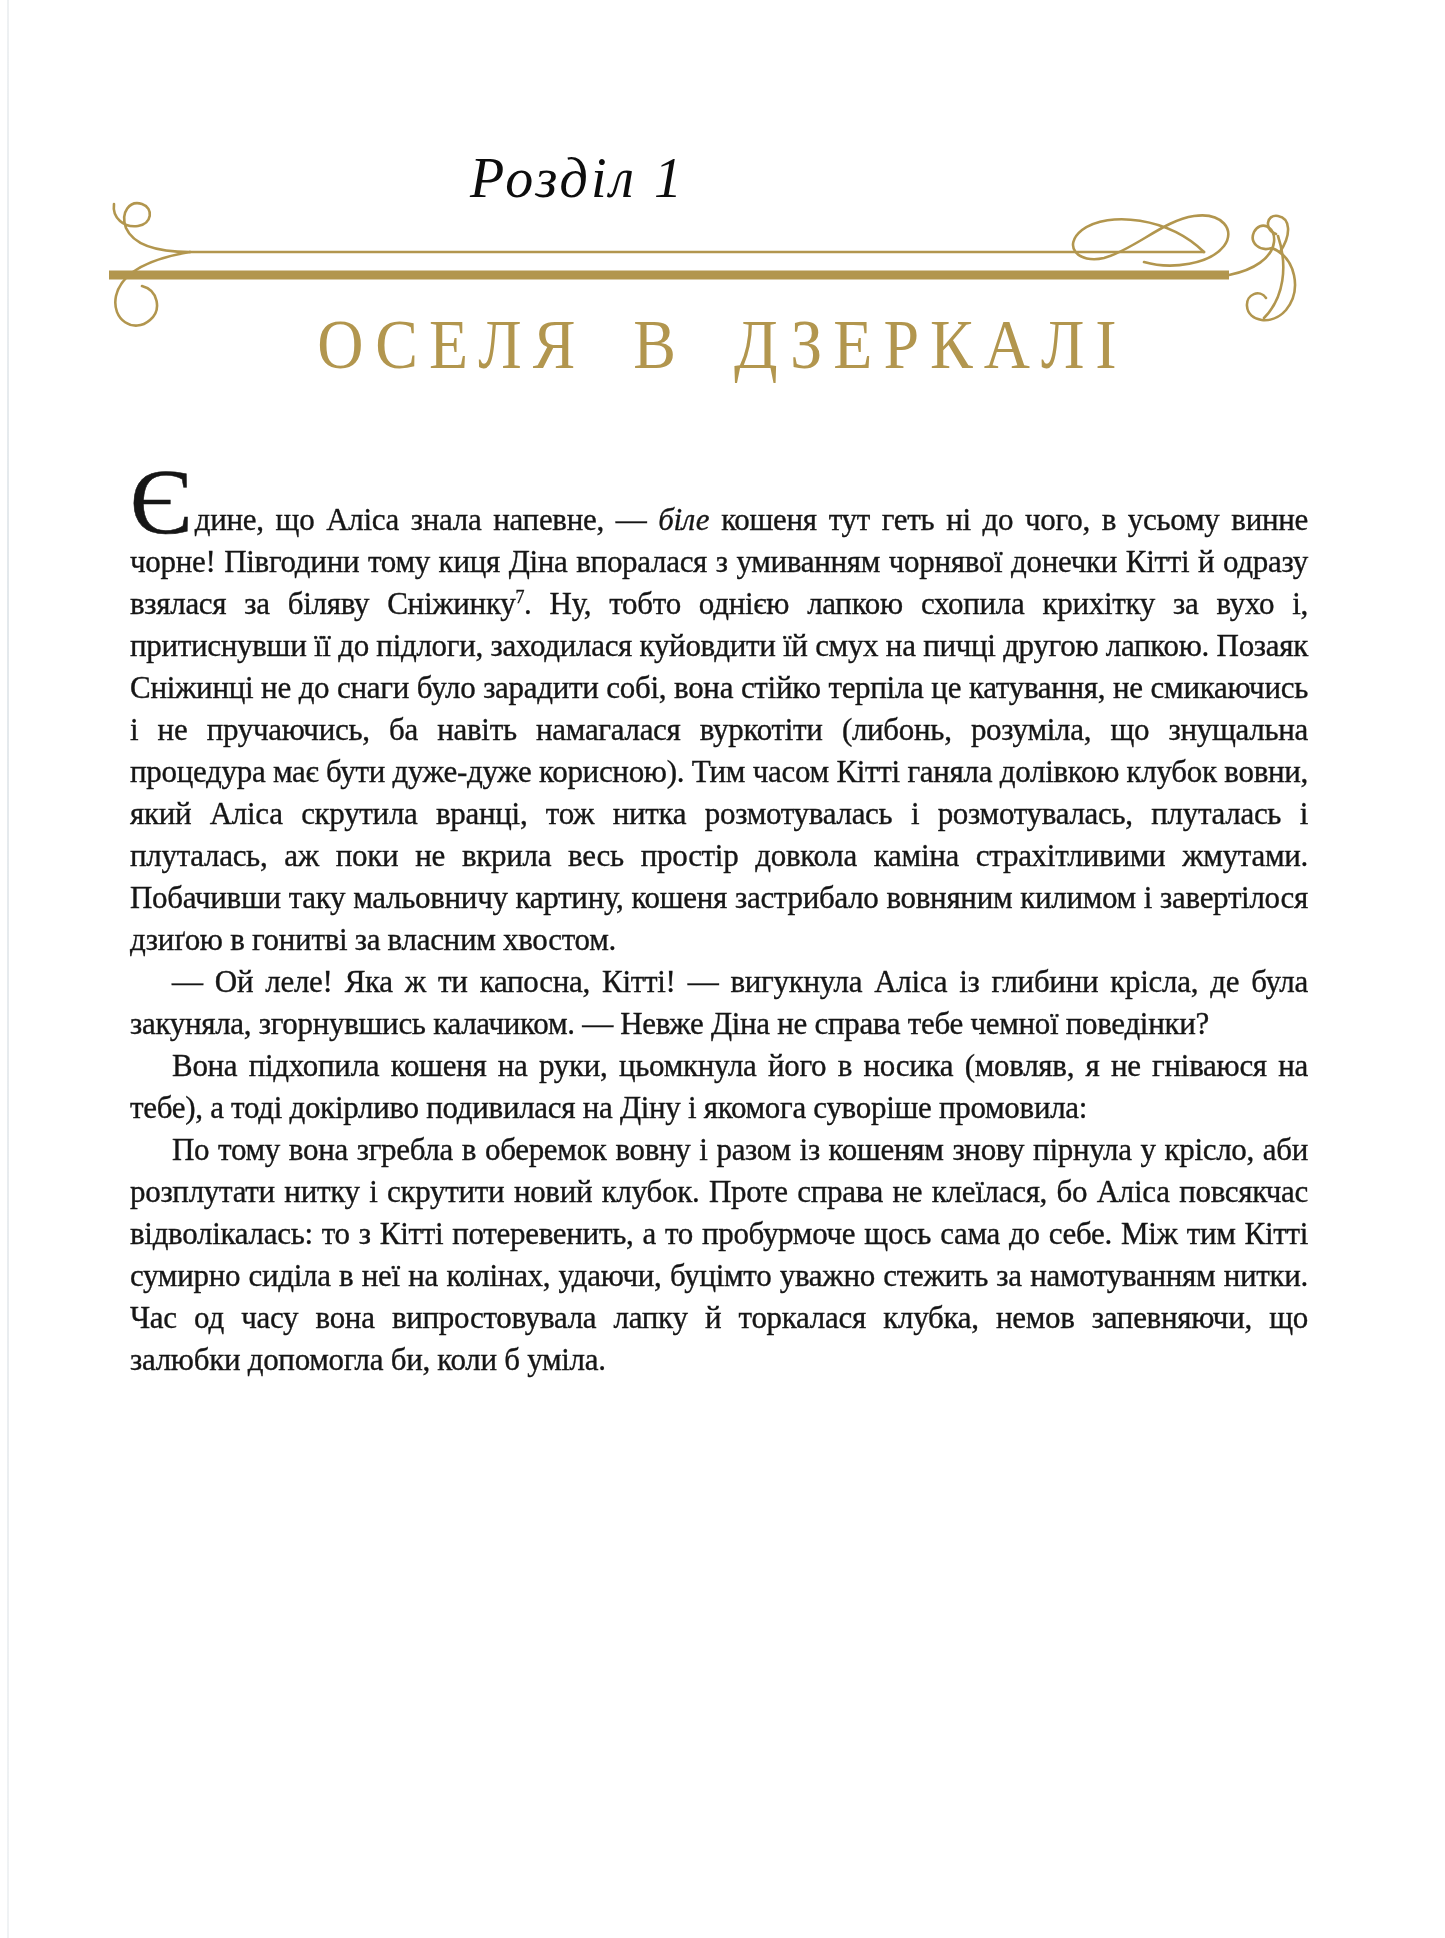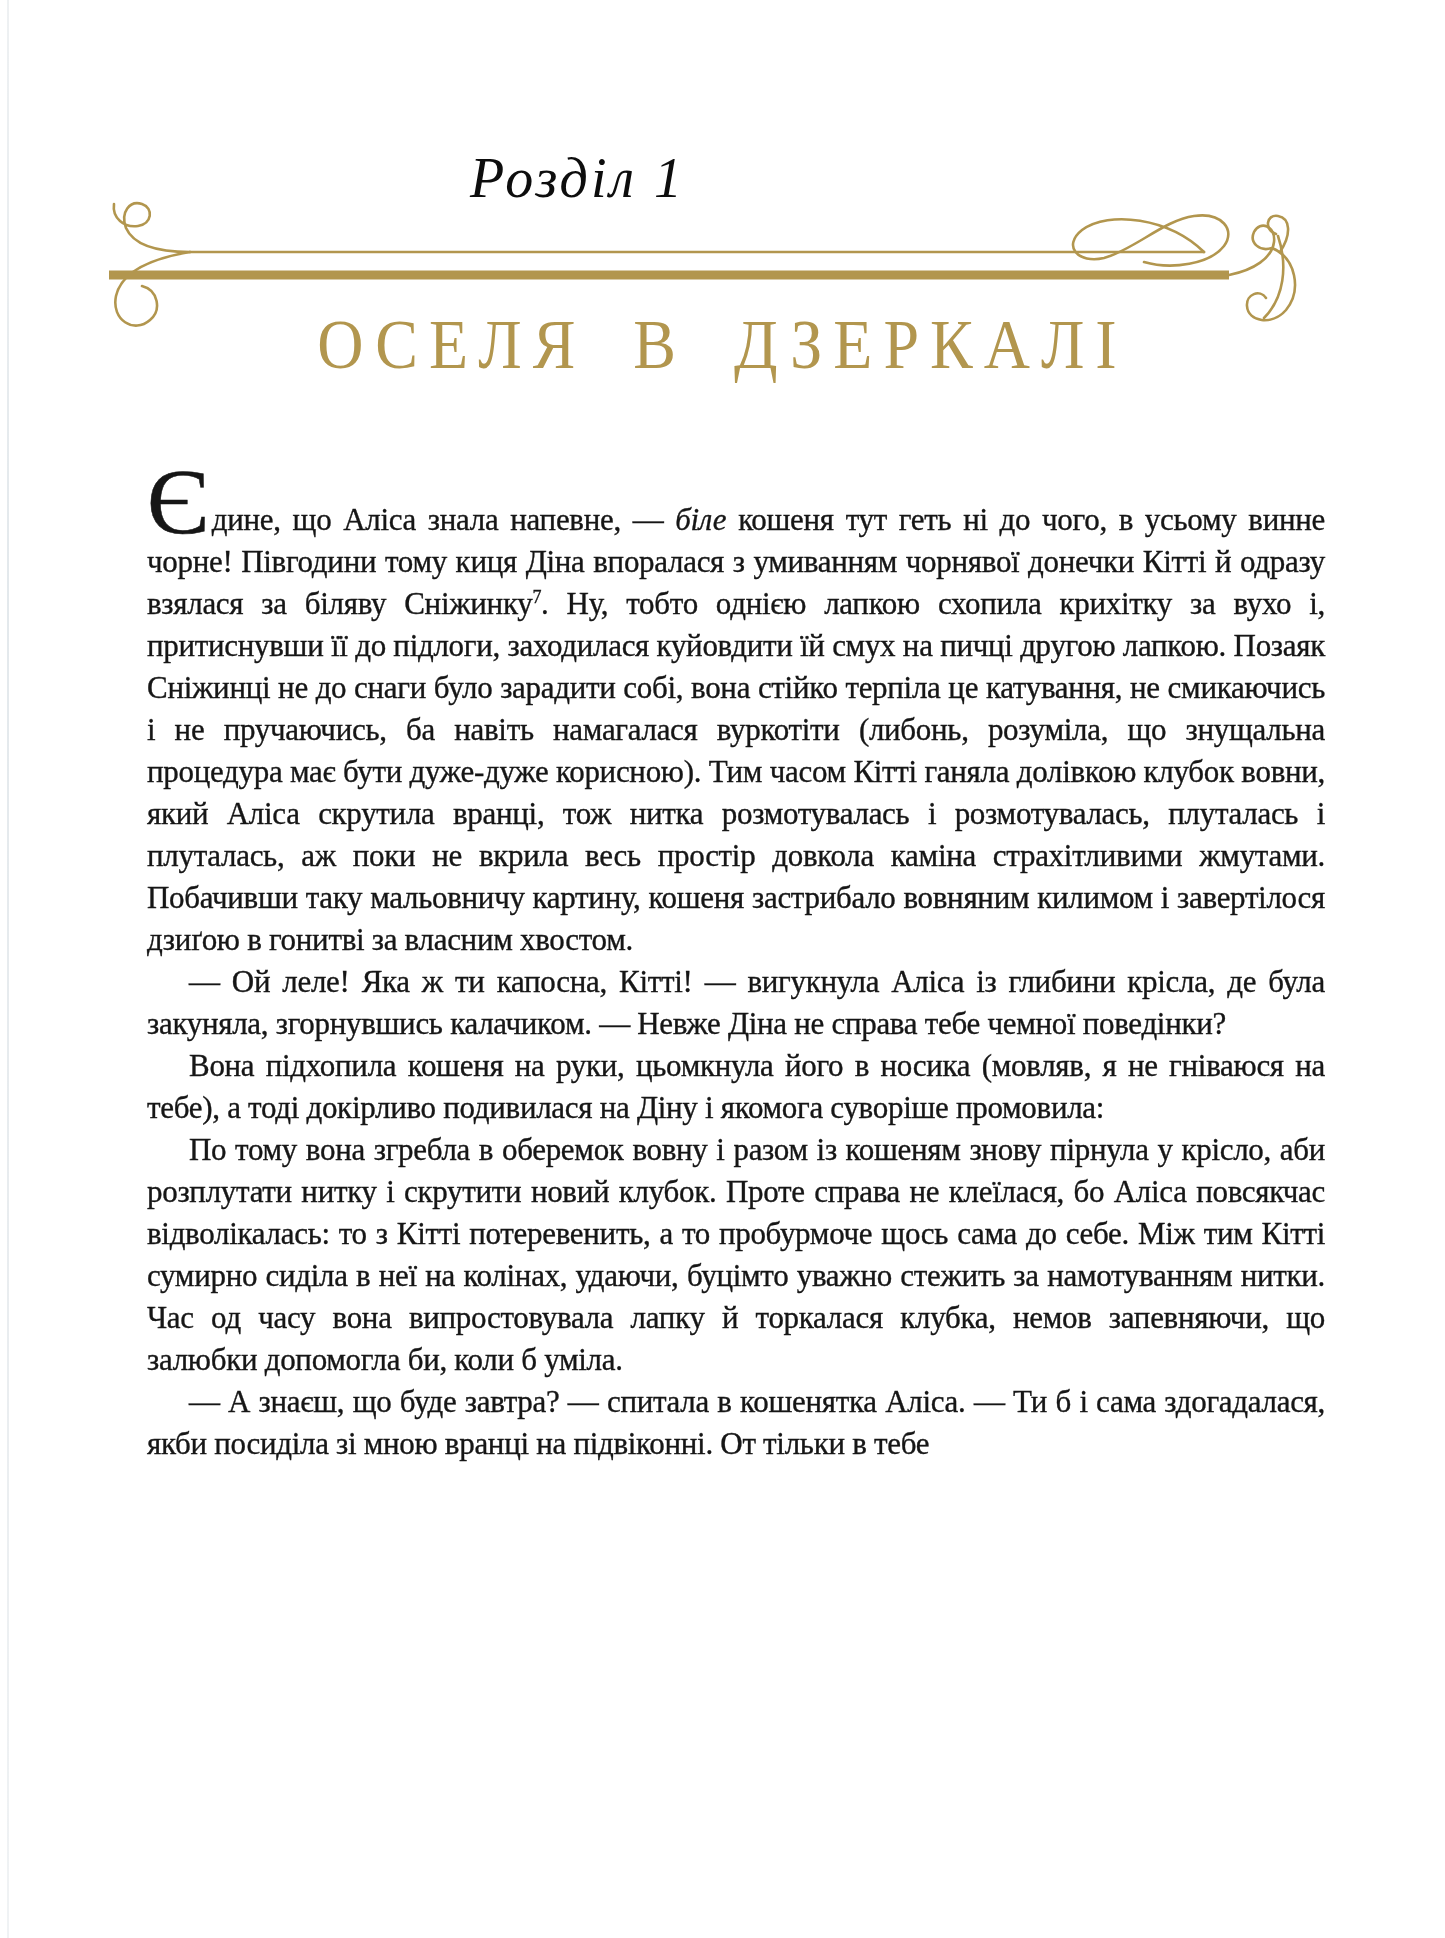--- a/index.html
+++ b/index.html
@@ -8,21 +8,21 @@
         font-family:"Liberation Serif", serif;color:var(--ink);}
   .scan-edge{position:absolute;left:7px;top:0;width:2px;height:100%;
              background:linear-gradient(#eceff1,#e0e6ea 30%,#e7ebee 70%,#eef1f3);opacity:.9;}
   .chapter-label{position:absolute;top:146px;left:0;width:1155px;text-align:center;
                  font-style:italic;font-size:56px;letter-spacing:3px;color:#0d0d0d;
                  font-family:"Liberation Serif", serif;}
   .ornament{position:absolute;left:64px;top:158px;}
   .title{position:absolute;top:308px;left:0;width:1445px;margin:0;text-align:center;
          font-weight:400;font-size:64px;letter-spacing:11px;word-spacing:20px;color:var(--gold);
          transform:scaleY(1.08);}
-  .body-text{position:absolute;left:147px;top:498px;width:1178px;
+  .body-text{position:absolute;left:130px;top:498px;width:1178px;
              font-size:31px;line-height:42px;text-align:justify;letter-spacing:-0.3px;
              -webkit-text-stroke:0.35px var(--ink);}
   .body-text p{margin:0;}
   .body-text p.indent{text-indent:42px;}
   .dropcap{font-size:94px;line-height:0;position:relative;top:3px;margin-right:3px;
            -webkit-text-stroke:0.5px var(--ink);}
   sup.fnote{font-size:58%;line-height:0;vertical-align:super;}
   .page-number{position:absolute;top:1748px;left:0;width:1445px;text-align:center;
                font-style:italic;font-size:31px;color:var(--gold);letter-spacing:2px;}
 </style>
@@ -53,17 +53,16 @@
     <path d="M1214,78 C1224,108 1220,140 1200,160"></path>
   </svg>
 
   <h1 class="title">ОСЕЛЯ В ДЗЕРКАЛІ</h1>
 
   <article class="body-text">
       <p class=""><span class="dropcap">Є</span><span>дине, що Аліса знала напевне, — </span><span style="font-style: italic;">біле</span><span> кошеня тут геть ні до чого, в усьому винне чорне! Півгодини тому киця Діна впоралася з умиванням чорнявої донечки Кітті й одразу взялася за біляву Сніжинку</span><sup class="fnote">7</sup><span>. Ну, тобто однією лапкою схопила крихітку за вухо і, притиснувши її до підлоги, заходилася куйовдити їй смух на пичці другою лапкою. Позаяк Сніжинці не до снаги було зарадити собі, вона стійко терпіла це катування, не смикаючись і не пручаючись, ба навіть намагалася вуркотіти (либонь, розуміла, що знущальна процедура має бути дуже-дуже корисною). Тим часом Кітті ганяла долівкою клубок вовни, який Аліса скрутила вранці, тож нитка розмотувалась і розмотувалась, плуталась і плуталась, аж поки не вкрила весь простір довкола каміна страхітливими жмутами. Побачивши таку мальовничу картину, кошеня застрибало вовняним килимом і завертілося дзиґою в гонитві за власним хвостом.</span></p>
       <p class="indent"><span>— Ой леле! Яка ж ти капосна, Кітті! — вигукнула Аліса із глибини крісла, де була закуняла, згорнувшись калачиком. — Невже Діна не справа тебе чемної поведінки?</span></p>
       <p class="indent"><span>Вона підхопила кошеня на руки, цьомкнула його в носика (мовляв, я не гніваюся на тебе), а тоді докірливо подивилася на Діну і якомога суворіше промовила:</span></p>
       <p class="indent"><span>По тому вона згребла в оберемок вовну і разом із кошеням знову пірнула у крісло, аби розплутати нитку і скрутити новий клубок. Проте справа не клеїлася, бо Аліса повсякчас відволікалась: то з Кітті потеревенить, а то пробурмоче щось сама до себе. Між тим Кітті сумирно сиділа в неї на колінах, удаючи, буцімто уважно стежить за намотуванням нитки. Час од часу вона випростовувала лапку й торкалася клубка, немов запевняючи, що залюбки допомогла би, коли б уміла.</span></p>
-      <p class="indent"><span>— А знаєш, що буде завтра? — спитала в кошенятка Аліса. — Ти б і сама здогадалася, якби посиділа зі мною вранці на підвіконні. От тільки в тебе</span></p>
     </article>
 
 
 </div>
 
 </body></html>

